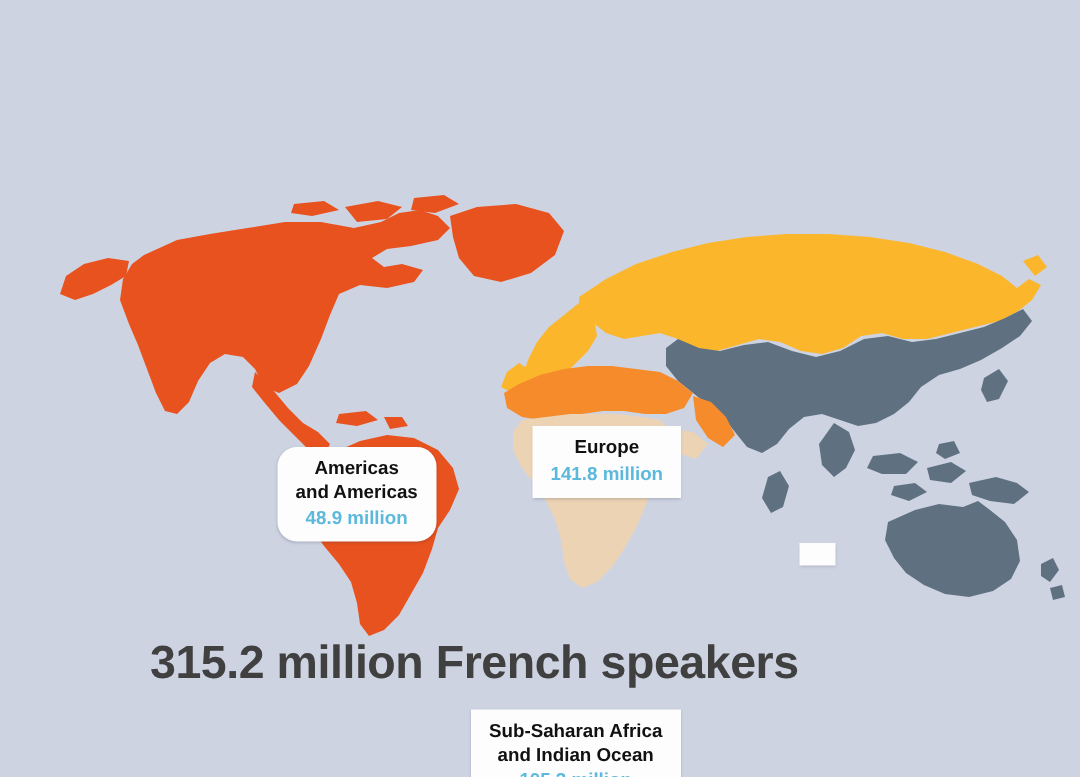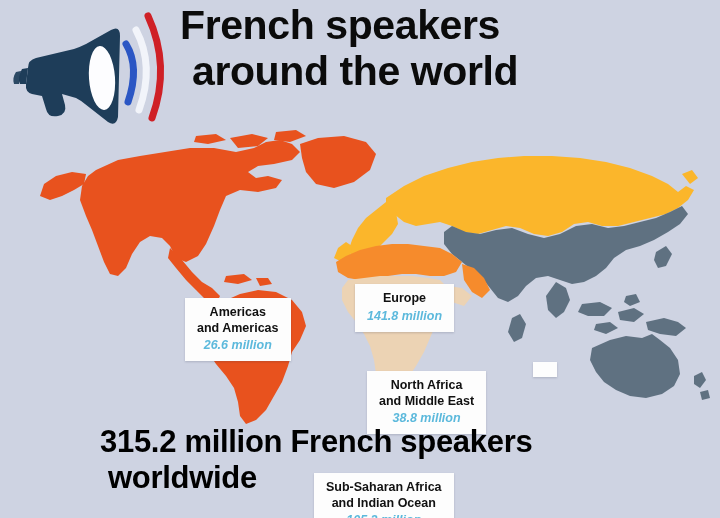--- a/index.html
+++ b/index.html
@@ -77,78 +77,52 @@
     line-height: 1.24;
     white-space: nowrap;
   }
   .callout .value {
     font-size: 12.5px;
     font-weight: bold;
     color: #5cb9dc;
     line-height: 1.3;
     margin-top: 1px;
     white-space: nowrap;
-    font-style: italic;
-  }
-
-  #callout-americas   { left: 185px; top: 172px; }
+  }
+
+  #callout-americas   { left: 185px; top: 172px; border-radius: 13px; }
   #callout-europe     { left: 355px; top: 158px; }
   #callout-asia       { left: 533px; top: 236px; }
   #callout-northafrica{ left: 367px; top: 245px; }
   #callout-subsaharan { left: 314px; top: 347px; }
 
   
   #footer {
     position: absolute;
     left: 0;
     top: 424px;
     width: 720px;
     height: 94px;
   }
   .footer-line {
     font-size: 31px;
     font-weight: bold;
-    color: #000000;
+    color: #404040;
     line-height: 1.16;
     letter-spacing: -0.3px;
     white-space: nowrap;
   }
   .footer-line.f1 { text-align: left; padding-left: 100px; }
   .footer-line.f2 { text-align: left; padding-left: 108px; }
 </style>
 </head>
 <body>
 
 <div id="infographic">
 
-  <div id="header">
-
-    <div id="megaphone">
-      <svg viewBox="0 0 170 122" width="170" height="122" aria-hidden="true">
-
-        <path d="M20 62 L18 78 Q17 86 24 88 L34 90 L38 103 Q40 112 50 110 Q59 108 57 99 L54 88
-                 L68 92 Q72 94 77 98 L100 116 Q108 121 110 111 L112 30 Q112 19 103 24
-                 L78 38 Q72 41 66 43 L28 52 Q20 54 20 62 Z" fill="#1e3d59"></path>
-
-        <path d="M14 63 L20 62 L18 78 L12 78 Q9 72 14 63 Z" fill="#1e3d59"></path>
-        <path d="M8 66 L13 65 L11 78 L6 78 Q4 72 8 66 Z" fill="#1e3d59" opacity="0.92"></path>
-
-        <ellipse cx="94" cy="72" rx="13" ry="32" transform="rotate(-4 94 72)" fill="#fdfdff"></ellipse>
-
-        <path d="M118 38 Q132 61 120 96" stroke="#2b56c4" stroke-width="7" fill="none" stroke-linecap="round"></path>
-        <path d="M128 24 Q147 60 131 104" stroke="#f2f4fa" stroke-width="7" fill="none" stroke-linecap="round"></path>
-        <path d="M140 10 Q163 60 144 112" stroke="#cf2026" stroke-width="7" fill="none" stroke-linecap="round"></path>
-      </svg>
-    </div>
-
-    <div id="title-block">
-      <div class="title-line l1">French speakers</div>
-      <div class="title-line l2">around the world</div>
-    </div>
-  </div>
 
   <div id="map-wrap">
     <svg id="map-svg" viewBox="0 0 720 300" aria-hidden="true">
 
       <g>
 
         <path d="M96 44 L118 34 L140 30 L165 26 L190 22 L214 22 L236 26 L254 22 L266 16
                  L280 14 L292 18 L300 26 L292 34 L274 38 L258 40 L248 46 L256 52 L268 50
                  L282 54 L276 62 L258 66 L240 64 L226 70 L220 84 L214 100 L206 118
                  L198 130 L186 136 L176 132 L170 120 L162 112 L150 110 L140 116 L132 128
@@ -236,42 +210,36 @@
                  L342 174 L342 162 Z" fill="#ecd3b4"></path>
 
         <path d="M448 160 L462 162 L472 170 L464 180 L452 176 L446 168 Z" fill="#ecd3b4"></path>
       </g>
 
     </svg>
 
     <div class="callout" id="callout-americas">
       <div class="region">Americas</div>
       <div class="region">and Americas</div>
-      <div class="value">26.6 million</div>
+      <div class="value">48.9 million</div>
     </div>
 
     <div class="callout" id="callout-europe">
       <div class="region">Europe</div>
       <div class="value">141.8 million</div>
     </div>
 
-    <div class="callout" id="callout-northafrica">
-      <div class="region">North Africa</div>
-      <div class="region">and Middle East</div>
-      <div class="value">38.8 million</div>
-    </div>
 
     <div class="callout" id="callout-subsaharan">
       <div class="region">Sub-Saharan Africa</div>
       <div class="region">and Indian Ocean</div>
       <div class="value">105.3 million</div>
     </div>
 
     <div class="callout" id="callout-asia">
     </div>
   </div>
 
   <div id="footer">
     <div class="footer-line f1">315.2 million French speakers</div>
-    <div class="footer-line f2">worldwide</div>
   </div>
 
 </div>
 
 </body></html>

